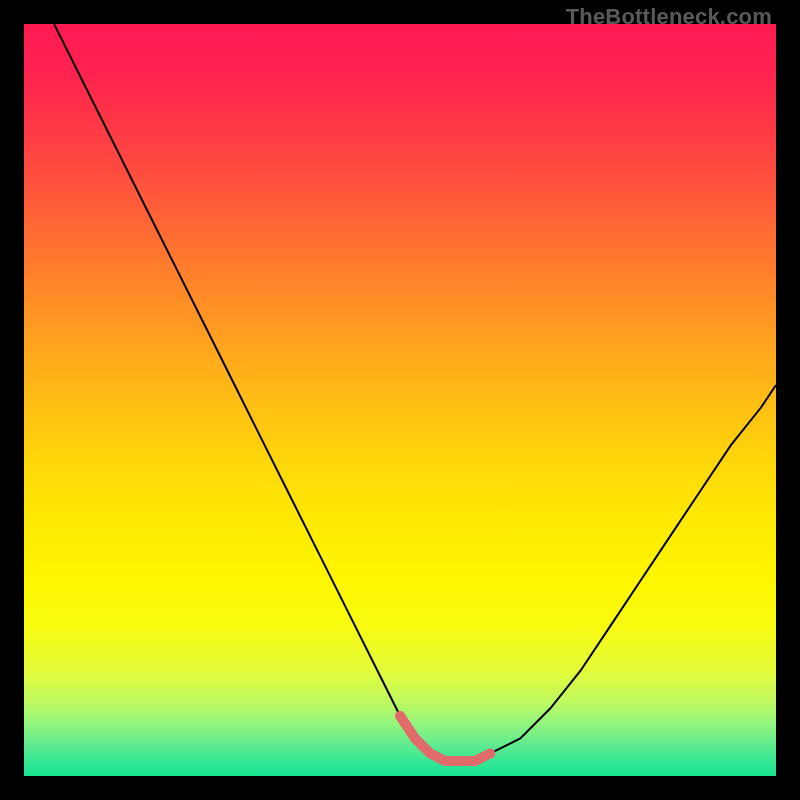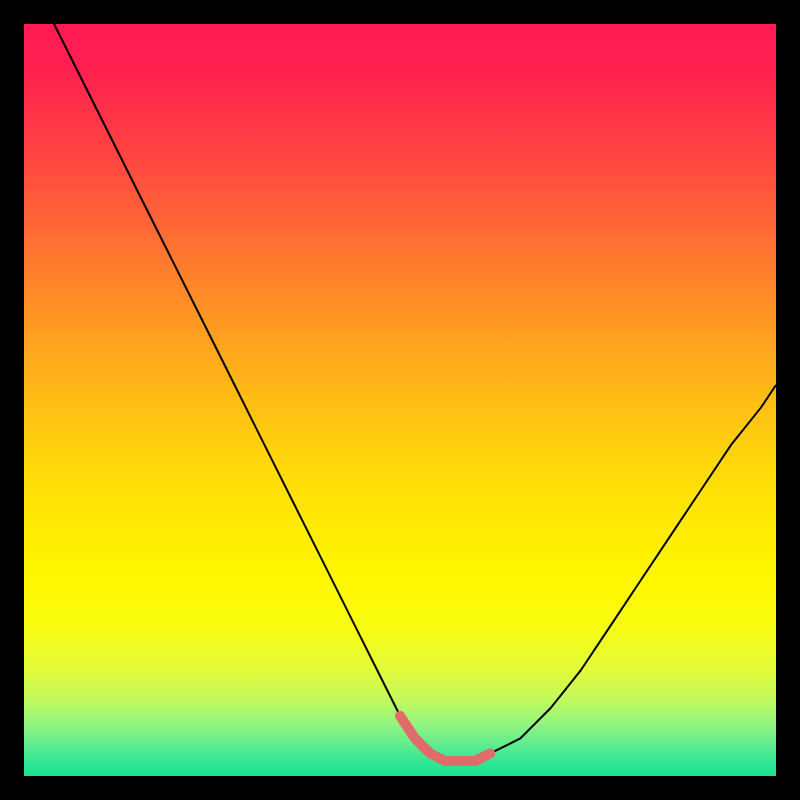--- a/index.html
+++ b/index.html
@@ -79,13 +79,14 @@
       </defs>
       <rect x="0" y="0" width="752" height="752" fill="url(#bg-grad)"></rect>
     </svg>
 
     <svg class="curve-svg" viewBox="0 0 752 752" preserveAspectRatio="none">
       <path id="main-curve" d="M30.1 0.0 L60.2 60.2 L90.2 120.3 L120.3 180.5 L150.4 240.6 L180.5 300.8 L210.6 361.0 L240.6 421.1 L270.7 481.3 L300.8 541.4 L330.9 601.6 L361.0 661.8 L376.0 691.8 L391.0 714.4 L406.1 729.4 L421.1 737.0 L436.2 737.0 L451.2 737.0 L466.2 729.4 L496.3 714.4 L526.4 684.3 L556.5 646.7 L586.6 601.6 L616.6 556.5 L646.7 511.4 L676.8 466.2 L706.9 421.1 L737.0 383.5 L752.0 361.0" fill="none" stroke="#000" stroke-width="2"></path>
       <path id="highlight-seg" d="M376.0 691.8 L391.0 714.4 L406.1 729.4 L421.1 737.0 L436.2 737.0 L451.2 737.0 L466.2 729.4" fill="none" stroke="#e16a6a" stroke-width="10" stroke-linecap="round" stroke-linejoin="round"></path>
     </svg>
   </div>
 
+  <div class="watermark">TheBottleneck.com</div>
 </div>
 
 </body></html>

